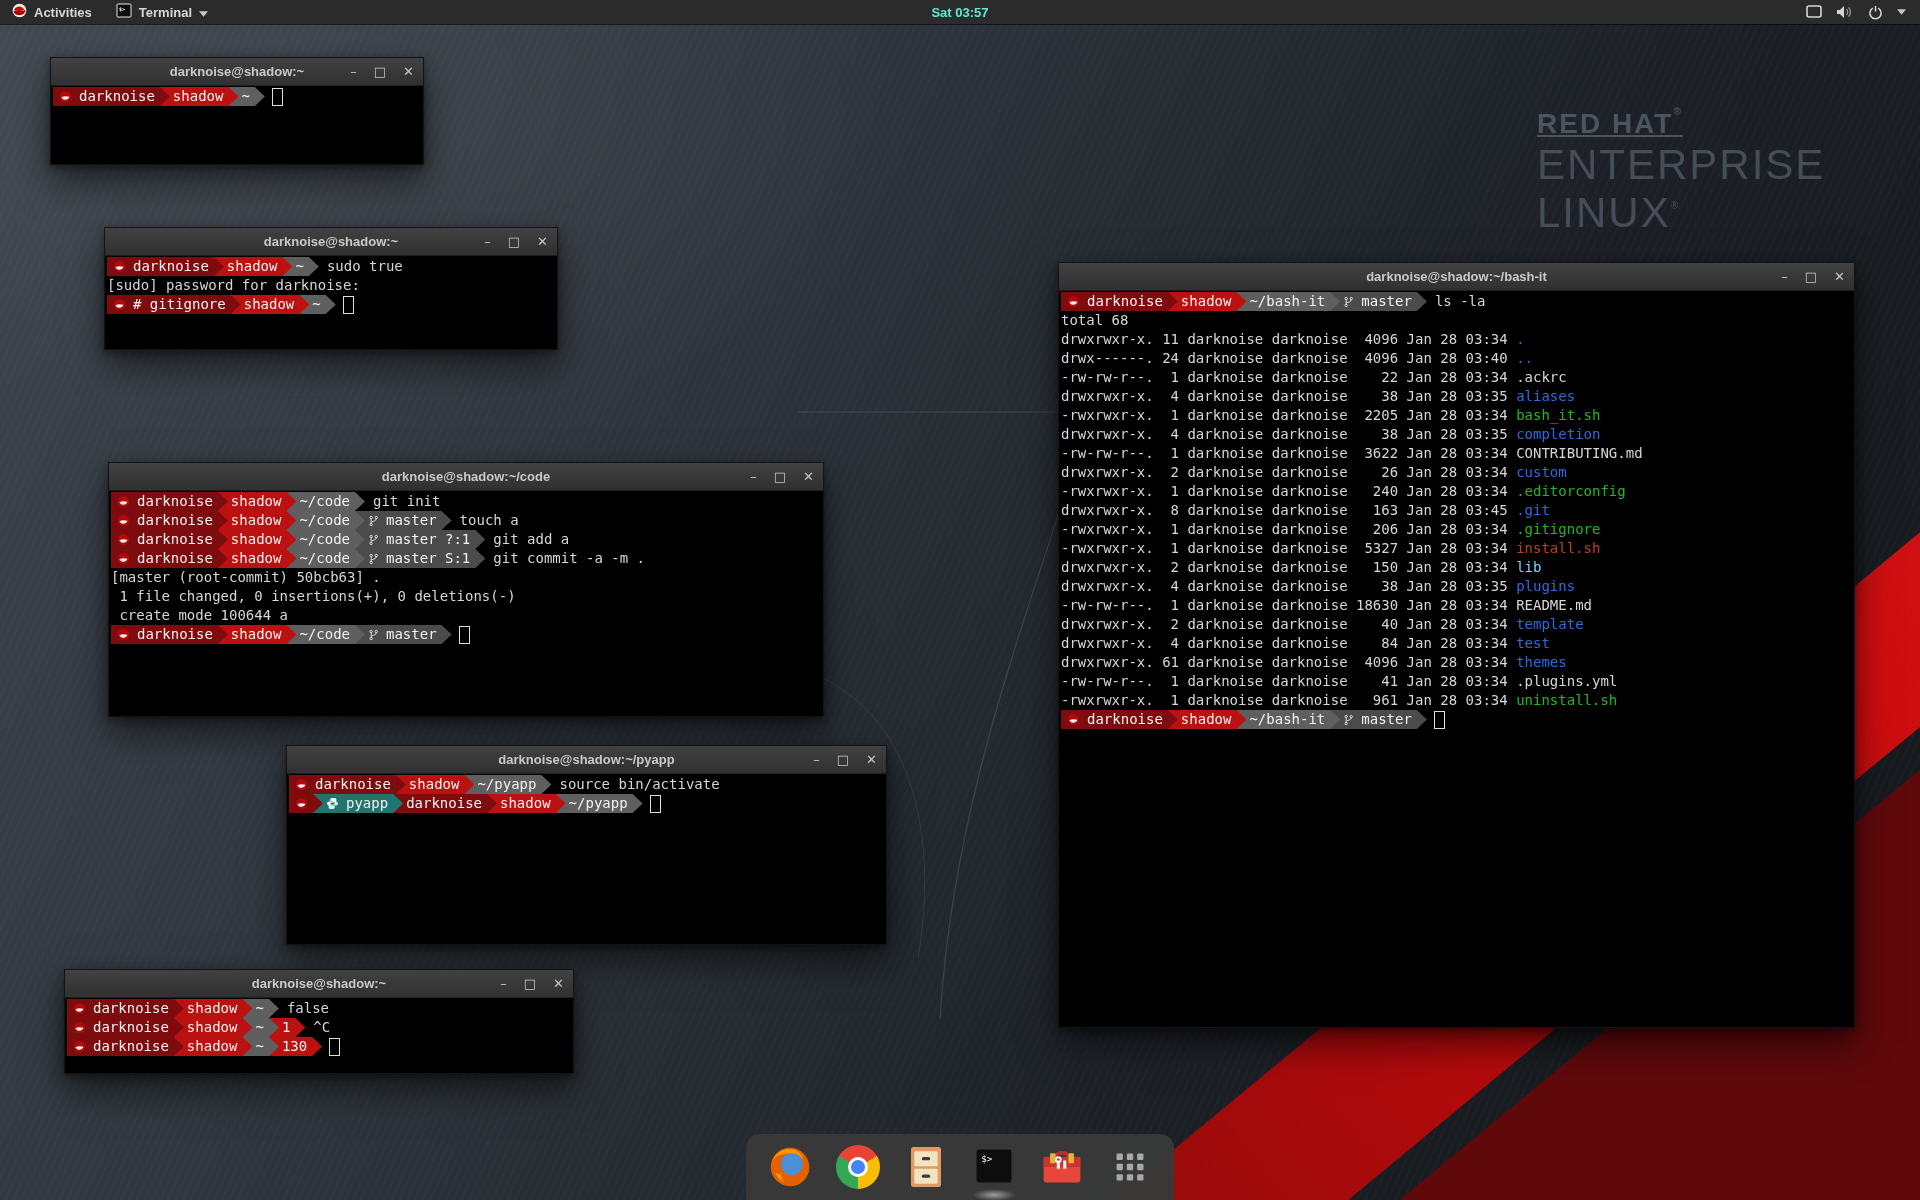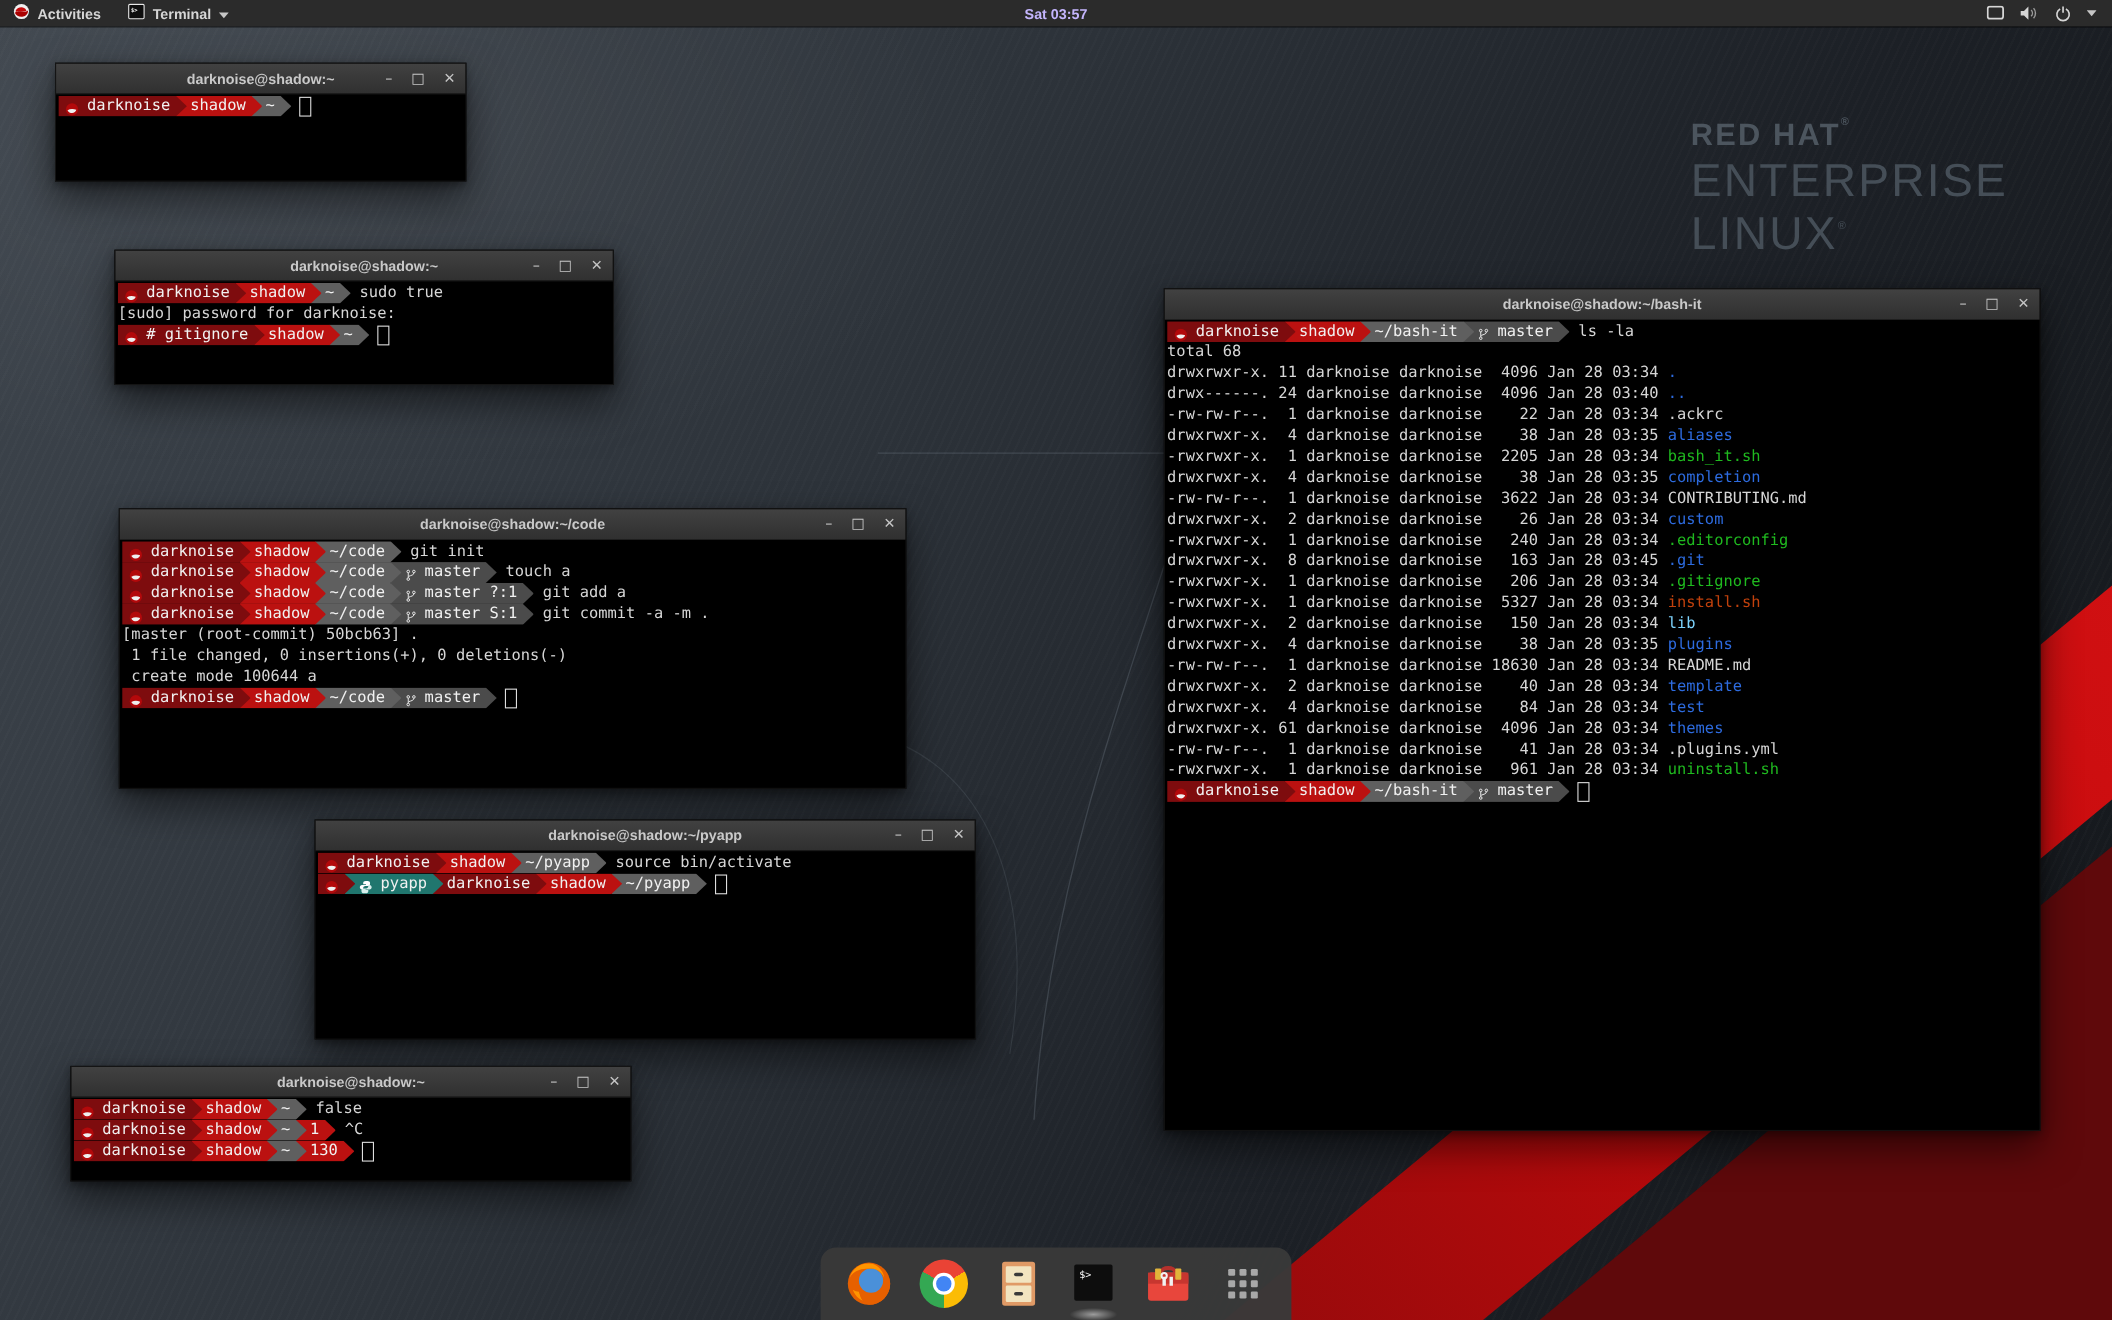--- a/index.html
+++ b/index.html
@@ -10,41 +10,41 @@
   }
   
   .sheen{position:absolute;inset:0;background:radial-gradient(ellipse 1000px 520px at 16% 10%,rgba(255,255,255,.055),transparent 62%);pointer-events:none;}
   .stripes{position:absolute;inset:0;background:repeating-linear-gradient(115deg,rgba(255,255,255,.014) 0 2px,transparent 2px 7px);pointer-events:none;}
   .ribbon{position:absolute;transform:rotate(-39.6deg);}
   .ribbon-corner{width:1400px;height:520px;left:1180px;top:880px;background:var(--ribbon-dark,#5f090b);}
   .ribbon-bright{width:1300px;height:150px;left:925px;top:840px;background:linear-gradient(90deg,#8f0b0c,var(--ribbon-bright,#c4090b) 55%,#d41214);}
   .ribbon-mid{width:700px;height:82px;left:1430px;top:700px;background:var(--ribbon-mid,#8e0d10);}
   .arcs{position:absolute;left:790px;top:398px;opacity:.75;}
   .rhel-logo{position:absolute;left:1537px;top:106px;color:var(--brand,#4c555e);user-select:none;}
-  .rh-l1{font-size:28px;font-weight:bold;letter-spacing:2px;}
+  .rh-l1{font-size:28px;font-weight:bold;letter-spacing:2px;text-decoration:underline;}
   .rh-l1 sup,.rh-l3 sup{font-size:10px;vertical-align:18px;}
   .rh-l2,.rh-l3{font-size:42px;letter-spacing:2px;color:var(--brand2,#454e57);margin-top:1px;line-height:1.12;}
   
   .topbar{position:absolute;top:0;left:0;right:0;height:24px;background:#2b2b2b;color:#d6d6d6;display:flex;align-items:center;z-index:500;font-size:13px;box-shadow:0 1px 0 rgba(0,0,0,.6);}
   .tb-left{display:flex;align-items:center;height:100%;}
   .activities{display:flex;align-items:center;gap:7px;padding:0 12px;height:100%;font-weight:bold;}
   .appmenu{display:flex;align-items:center;gap:7px;padding:0 12px;height:100%;font-weight:bold;}
-  .clock{position:absolute;left:50%;transform:translateX(-50%);font-weight:bold;color:#c4b5fd;}
+  .clock{position:absolute;left:50%;transform:translateX(-50%);font-weight:bold;color:#5eead4;}
   .sysmenu{margin-left:auto;display:flex;align-items:center;gap:14px;padding:0 14px;height:100%;}
   .ticon{display:inline-flex;align-items:center;}
   
   .term-window{position:absolute;background:#000;border:1px solid #141414;box-shadow:0 16px 34px rgba(0,0,0,.55),0 3px 8px rgba(0,0,0,.4);}
   .titlebar{height:27px;background:linear-gradient(#414141,#303030);border-bottom:1px solid #1f1f1f;position:relative;display:flex;align-items:center;}
   .title{position:absolute;left:0;right:0;text-align:center;color:#c9c9c9;font-weight:bold;font-size:13px;}
   .controls{position:absolute;right:9px;top:0;bottom:0;display:flex;gap:17px;align-items:center;z-index:2;}
   .ctrl{color:#c6c6c6;font-size:13px;line-height:1;cursor:default;font-family:"DejaVu Sans",sans-serif;}
   .term-body{position:absolute;top:28px;left:0;right:0;bottom:0;background:#000;overflow:hidden;
     font-family:"DejaVu Sans Mono","Liberation Mono",monospace;font-size:14px;line-height:19px;color:#d6d6d6;padding:1px 0 0 2px;}
   .trow{height:19px;display:flex;align-items:stretch;white-space:pre;}
-  .seg{display:inline-flex;align-items:flex-end;height:19px;padding:0 15px 0 13px;margin-right:-10px;position:relative;color:#f1f1f1;
+  .seg{display:inline-flex;align-items:center;height:19px;padding:0 15px 0 13px;margin-right:-10px;position:relative;color:#f1f1f1;
     clip-path:polygon(0 0,calc(100% - 10px) 0,100% 50%,calc(100% - 10px) 100%,0 100%);}
   .trow .seg:first-child{padding-left:6px;}
   .sicon{display:inline-flex;margin-right:7px;}
   .sicon:last-child{margin-right:0;}
   .cmd{display:inline-flex;align-items:center;padding-left:18px;color:#d6d6d6;text-align:center;}
   .out{white-space:pre;}
   .cursor{display:inline-block;width:9px;height:16px;border:1px solid #dedede;margin-left:17px;align-self:center;}
   
   .dock{position:absolute;left:50%;transform:translateX(-50%);bottom:0;height:66px;background:rgba(57,57,57,.97);
     border-radius:14px 14px 0 0;display:flex;align-items:center;gap:20px;padding:0 20px;z-index:400;}

